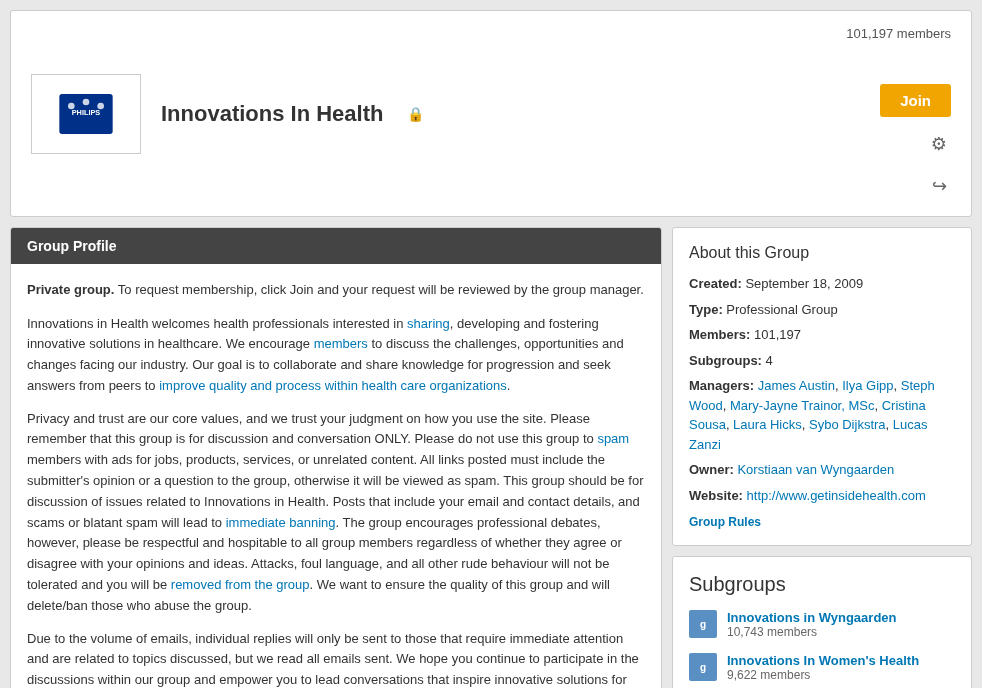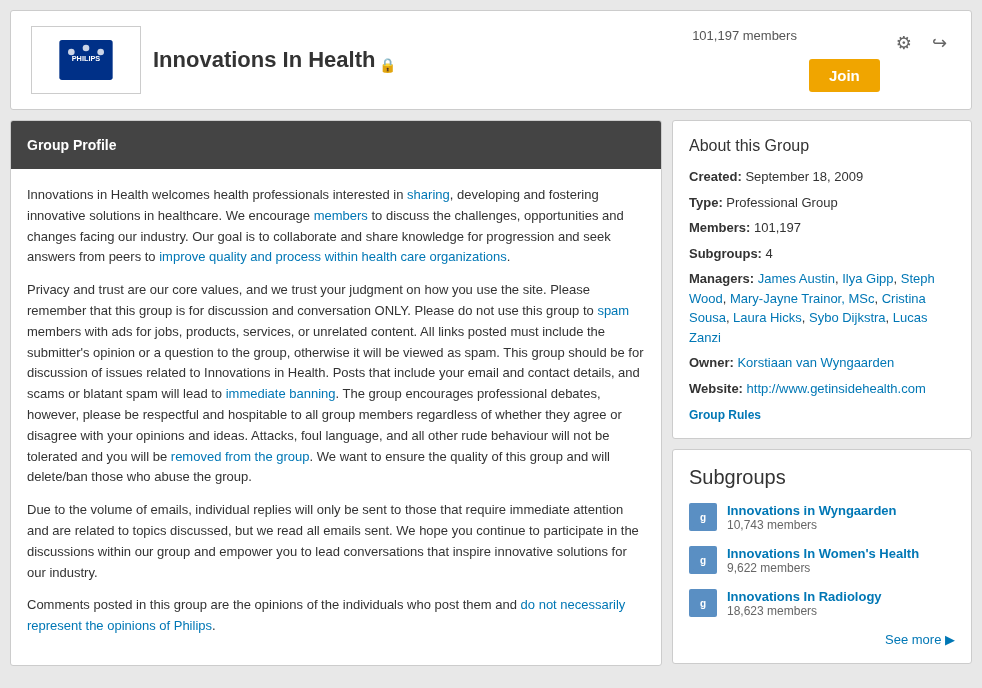--- a/index.html
+++ b/index.html
@@ -23,53 +23,54 @@
       background: #fff;
       border: 1px solid #ccc;
       border-radius: 3px;
       display: flex;
       align-items: center;
       padding: 15px 20px;
       margin-bottom: 10px;
     }
     .group-logo {
       width: 110px;
-      height: 68px;
+      height: 80px;
       border: 1px solid #ccc;
       display: flex;
       align-items: center;
       justify-content: center;
-      margin-right: 12px;
+      margin-right: 20px;
       flex-shrink: 0;
       background: #fff;
     }
     .philips-logo {
       width: 80px;
       height: 60px;
     }
     .group-title-area {
       flex: 1;
     }
     .group-title {
       font-size: 22px;
       font-weight: bold;
       color: #333;
       display: flex;
-      align-items: flex-end;
-      gap: 4px;
+      align-items: center;
+      gap: 24px;
     }
     .lock-icon {
       font-size: 14px;
       color: #888;
     }
     .group-header-actions {
       display: flex;
-      align-items: flex-start;
+      align-items: flex-end;
       gap: 12px;
       margin-left: auto;
+      flex-direction: column;
     }
     .member-count {
       color: #555;
       font-size: 13px;
     }
     .join-btn {
       background: #f0a500;
       color: #fff;
       border: none;
       padding: 8px 20px;
@@ -98,21 +99,21 @@
     .left-panel {
       flex: 1;
       background: #fff;
       border: 1px solid #ccc;
       border-radius: 3px;
       overflow: hidden;
     }
     .group-profile-tab {
       background: #444;
       color: #fff;
-      padding: 16px 16px;
+      padding: 10px 16px;
       font-size: 14px;
       font-weight: bold;
     }
     .left-panel-content {
       padding: 16px;
     }
     .private-notice {
       margin-bottom: 14px;
       font-size: 13px;
       line-height: 1.5;
@@ -241,20 +242,23 @@
     </div>
   </div>
 
   <div class="main-content">
 
     <div class="left-panel">
       <div class="group-profile-tab">
         <span>Group Profile</span>
       </div>
       <div class="left-panel-content">
+        <p class="private-notice">
+          <strong>Private group.</strong><span> To request membership, click Join and your request will be reviewed by the group manager.</span>
+        </p>
         <p class="group-description">
           Innovations in Health welcomes health professionals interested in <a href="#">sharing</a>, developing and fostering innovative solutions in healthcare. We encourage <a href="#">members</a> to discuss the challenges, opportunities and changes facing our industry. Our goal is to collaborate and share knowledge for progression and seek answers from peers to <a href="#">improve quality and process within health care organizations</a>.
         </p>
         <p class="group-description">
           Privacy and trust are our core values, and we trust your judgment on how you use the site. Please remember that this group is for discussion and conversation ONLY. Please do not use this group to <a href="#">spam</a> members with ads for jobs, products, services, or unrelated content. All links posted must include the submitter's opinion or a question to the group, otherwise it will be viewed as spam. This group should be for discussion of issues related to Innovations in Health. Posts that include your email and contact details, and scams or blatant spam will lead to <a href="#">immediate banning</a>. The group encourages professional debates, however, please be respectful and hospitable to all group members regardless of whether they agree or disagree with your opinions and ideas. Attacks, foul language, and all other rude behaviour will not be tolerated and you will be <a href="#">removed from the group</a>. We want to ensure the quality of this group and will delete/ban those who abuse the group.
         </p>
         <p class="group-description">
           Due to the volume of emails, individual replies will only be sent to those that require immediate attention and are related to topics discussed, but we read all emails sent. We hope you continue to participate in the discussions within our group and empower you to lead conversations that inspire innovative solutions for our industry.
         </p>
         <p class="group-description">

